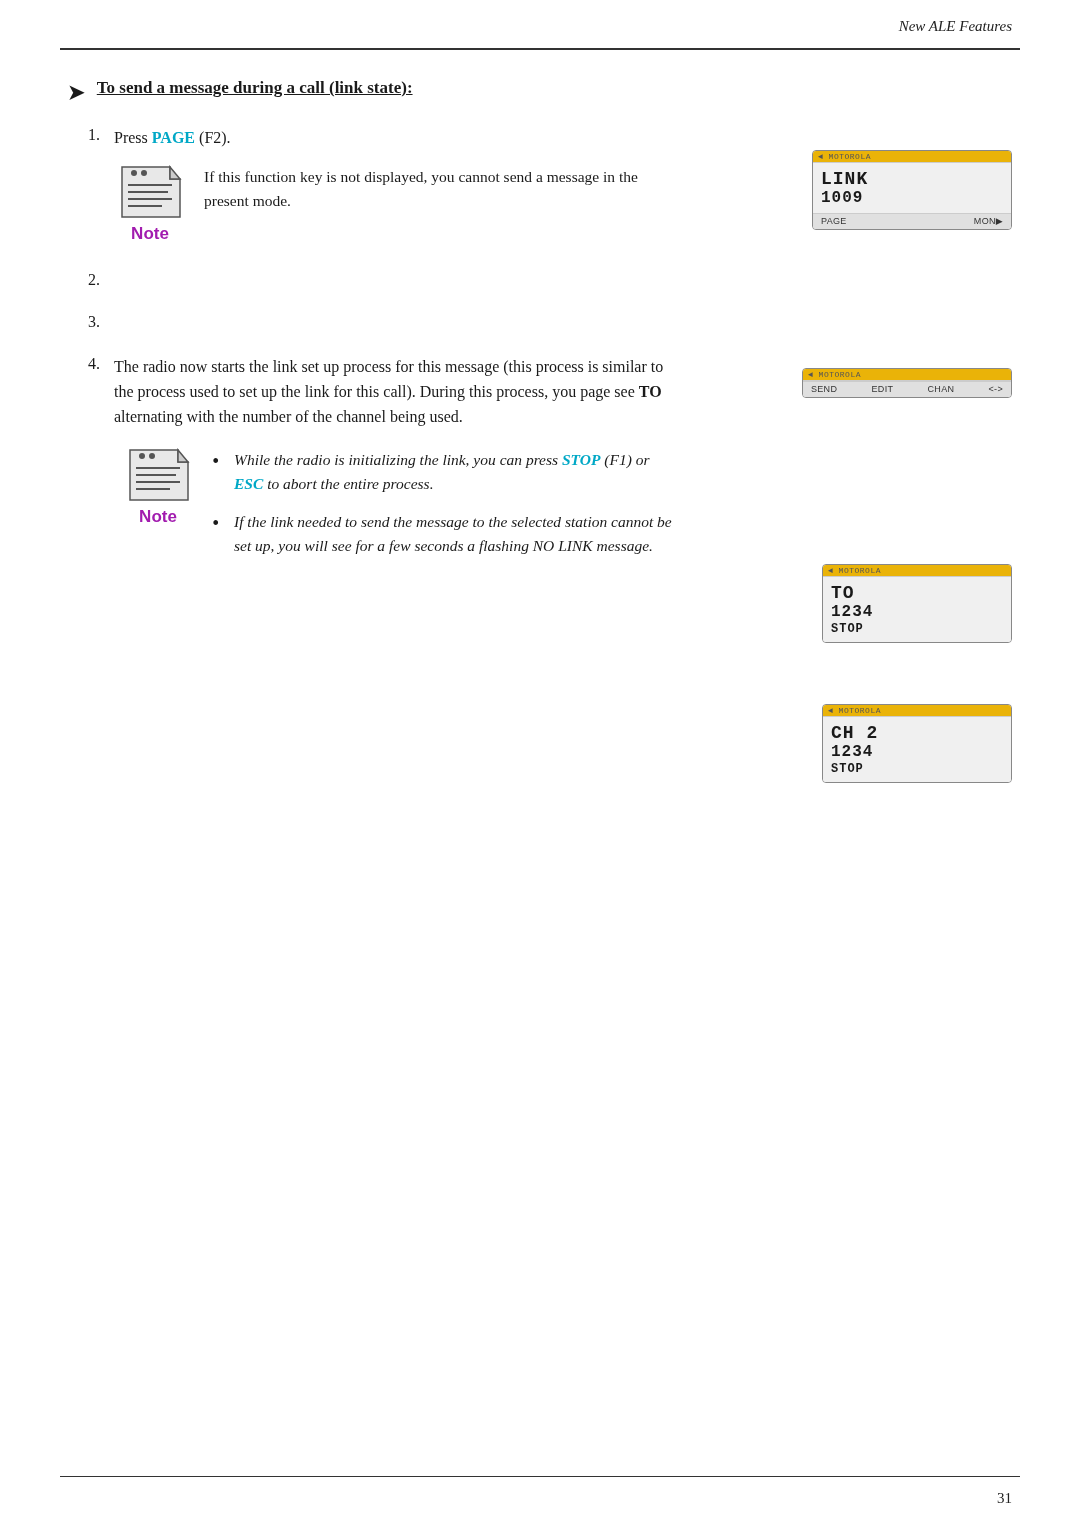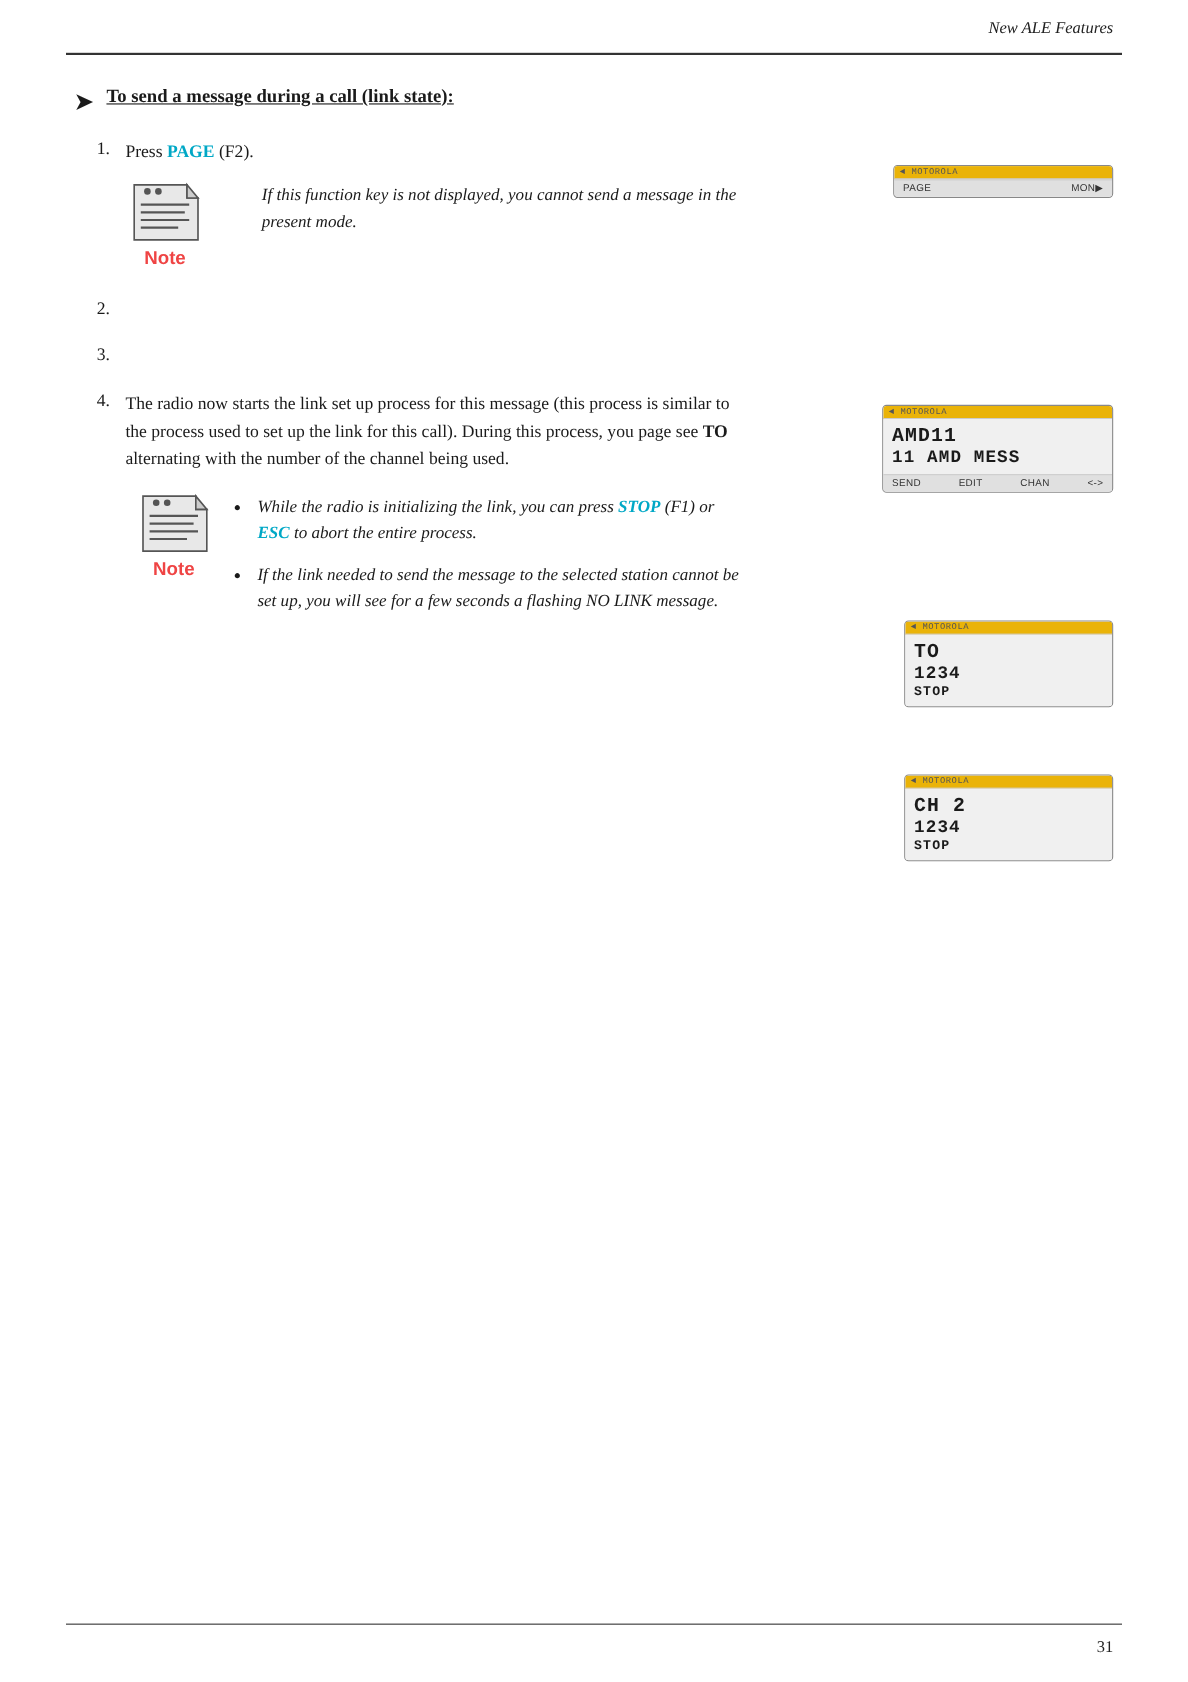--- a/index.html
+++ b/index.html
@@ -111,28 +111,26 @@
       min-width: 72px;
       margin-right: 18px;
       text-align: center;
     }
     .note-text-label {
       font-size: 17px;
       font-weight: bold;
       font-family: Arial, sans-serif;
       text-align: center;
       margin-top: 2px;
-      color: #ef4444;
+      color: #a21caf;
     }
     .note-body {
-      font-style: italic;
       font-size: 15.5px;
       line-height: 1.55;
       color: #1a1a1a;
-      margin-left: 34px;
     }
 
     
     .cyan { color: #00a8c6; font-weight: bold; }
     .cyan-italic { color: #00a8c6; font-style: italic; font-weight: bold; }
 
     
     .display-box {
       position: absolute;
       right: 0;
@@ -281,41 +279,41 @@
         </div>
         <div class="note-body">
           If this function key is not displayed, you cannot send a message in the present mode.
         </div>
       </div>
     </div>
   </div>
 
   <div class="display-box" style="top: 82px; width: 200px; right: 0;">
     <div class="display-header">◄ MOTOROLA</div>
+    <div class="display-body">
+      <div class="display-line1">LINK</div>
+      <div class="display-line2">1009</div>
+    </div>
     <div class="display-softkeys">
       <span class="display-softkey">PAGE</span>
       <span class="display-softkey"></span>
       <span class="display-softkey">MON▶</span>
     </div>
   </div>
 
   <div class="step" style="margin-bottom: 24px;">
     <span class="step-number">2.</span>
   </div>
 
   <div class="step" style="position:relative; margin-bottom: 24px;">
     <span class="step-number">3.</span>
   </div>
 
   <div class="display-box" style="top: 300px; width: 210px; right: 0;">
     <div class="display-header">◄ MOTOROLA</div>
-    <div class="display-body">
-      <div class="display-line1">AMD11</div>
-      <div class="display-line2">11 AMD MESS</div>
-    </div>
     <div class="display-softkeys">
       <span class="display-softkey">SEND</span>
       <span class="display-softkey">EDIT</span>
       <span class="display-softkey">CHAN</span>
       <span class="display-softkey">&lt;-&gt;</span>
     </div>
   </div>
 
   <div class="step" style="position:relative; margin-bottom: 16px;">
     <span class="step-number">4.</span>

